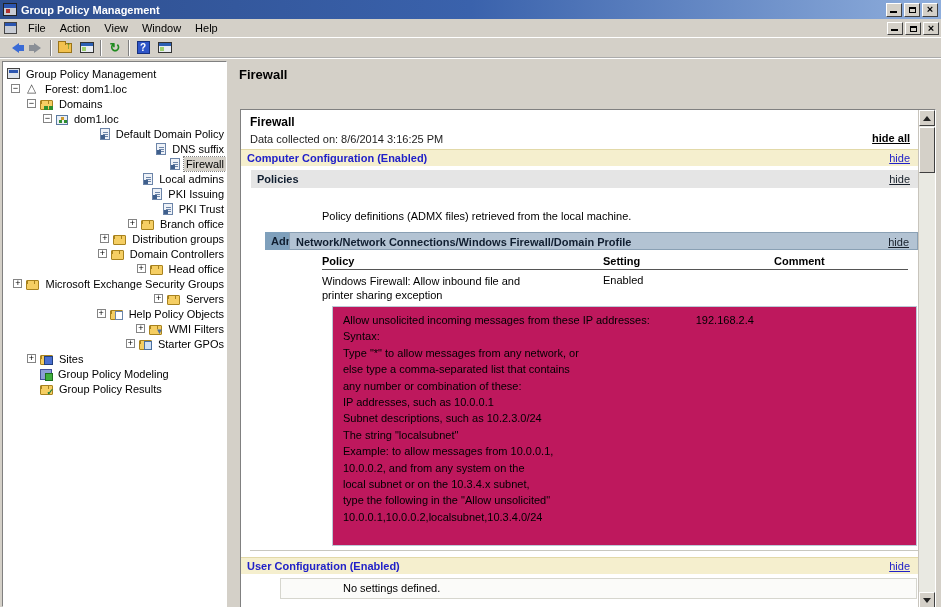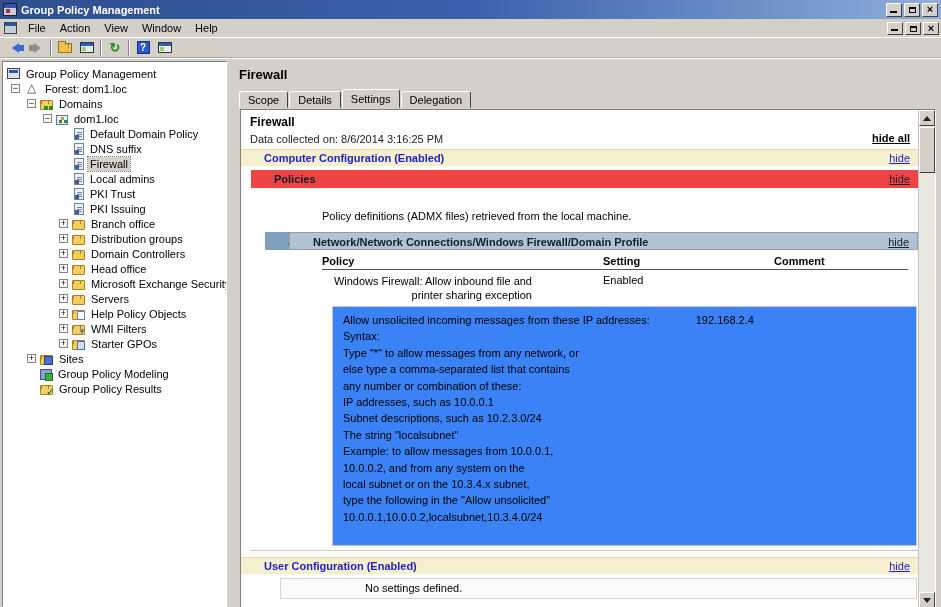--- a/index.html
+++ b/index.html
@@ -52,21 +52,21 @@
   .ic-help { width:13px; height:13px; background:#2F55C8; color:#fff; font-weight:bold; font-size:10px;
     display:flex; align-items:center; justify-content:center; border:1px solid #16307E; }
 
   
   .main { position:absolute; left:0; top:59px; width:941px; bottom:0; background:#D4D0C8; }
   .treepanel { position:absolute; left:2px; top:2px; width:225px; bottom:0; background:#fff;
     border:1px solid; border-color:#808080 #fff #fff #808080; overflow:hidden; padding-top:4px; }
 
   .trow { height:15px; display:flex; align-items:center; white-space:nowrap; }
   .lvl0 { padding-left:4px; } .lvl1 { padding-left:8px; } .lvl2 { padding-left:24px; }
-  .lvl3 { padding-left:40px; } .lvl4 { padding-left:56px; }
+  .lvl3 { padding-left:40px; } .lvl4 { padding-left:56px;justify-content:flex-end; }
   .expander { width:9px; height:9px; border:1px solid #848484; background:#fff; margin-right:4px;
     font-size:9px; line-height:7px; text-align:center; color:#000; flex:none; }
   .expander.e-e { border:none; background:transparent; }
   .ticon { width:15px; height:13px; margin-right:4px; flex:none; position:relative; }
   .tlabel { padding:1px 2px; }
   .tlabel.sel { background:#D6D2CA; outline:1px dotted #808080; }
 
   
   .ico-console { width:13px; height:11px; border:1px solid #444; background:#DCE2EA; }
   .ico-console::before { content:""; position:absolute; left:1px; top:1px; right:1px; height:3px; background:#2B55B0; }
@@ -104,46 +104,46 @@
   .sbtn.up { top:0; } .sbtn.down { bottom:0; }
   .tri-up { width:0; height:0; border-left:4px solid transparent; border-right:4px solid transparent; border-bottom:5px solid #222; }
   .tri-down { width:0; height:0; border-left:4px solid transparent; border-right:4px solid transparent; border-top:5px solid #222; }
   .sthumb { position:absolute; left:0; top:17px; width:16px; height:46px; background:#D4D0C8;
     border:1px solid; border-color:#fff #404040 #404040 #fff; }
 
   .rcontent { position:absolute; left:0; top:0; right:17px; bottom:0; background:#fff; }
   .rtitle { position:absolute; left:9px; top:5px; font-size:12px; font-weight:bold; }
   .rcollected { position:absolute; left:9px; top:23px; color:#222; }
   .hideall { position:absolute; right:8px; top:22px; font-weight:bold; text-decoration:underline; color:#000; cursor:pointer;text-align:right; }
-  .band { position:absolute; right:0; height:17px; line-height:17px; padding-left:23px; font-weight:bold; }
+  .band { position:absolute; right:0; height:17px; line-height:17px; padding-left:6px; font-weight:bold; }
   .band .hidelink { position:absolute; right:8px; top:0; font-weight:normal; text-decoration:underline; cursor:pointer; }
   .b-yellow { background:#F5EFCE; color:#2121C8; border-top:1px solid #E2D9A8; }
-  .b-dark { background:#ef4444; color:#101E30; height:18px; line-height:18px; }
+  .b-dark { background:#e5e5e5; color:#101E30; height:18px; line-height:18px; }
   .b-mid { background:#7FA0BC; color:#101E30; height:18px; line-height:18px; }
   .b-light { background:#B3C3D3; color:#101E30; height:18px; line-height:18px; border:1px solid #8AA0B4; }
   .b-light .hidelink, .b-dark .hidelink, .b-mid .hidelink { color:#17202B; }
   .b-yellow .hidelink { color:#2121C8; }
 
   .admxnote { position:absolute; left:81px; top:100px; }
   .tblhead { position:absolute; left:81px; right:10px; top:145px; height:15px;
     border-bottom:1px solid #555; font-weight:bold; }
   .th-setting { position:absolute; left:281px; top:0;text-align:right; }
   .th-comment { position:absolute; left:452px; top:0; }
   .tblrow { position:absolute; left:81px; right:10px; top:164px; }
-  .td-policy { position:absolute; left:0; width:210px; line-height:14px;text-align:right; }
+  .td-policy { position:absolute; left:0; width:210px; line-height:14px; }
   .td-setting { position:absolute; left:281px; top:0; }
 
   .detailbox { position:absolute; left:91px; right:1px; top:196px; height:240px;
-    background:#3b82f6; border:1px solid #BCC9D6; padding:5px 0 0 10px; }
+    background:#be185d; border:1px solid #BCC9D6; padding:5px 0 0 10px; }
   .rline { line-height:16.4px; }
   .rline .val { margin-left:46px; }
 
   .sectend { position:absolute; left:9px; right:0; top:440px; border-top:1px solid #C8C8C0; }
   .nosettingsbox { position:absolute; left:39px; right:1px; top:468px; height:21px;
-    background:#FBFBF9; border:1px solid #D6D6CE; line-height:19px; padding-left:84px; }
+    background:#FBFBF9; border:1px solid #D6D6CE; line-height:19px; padding-left:62px; }
 </style>
 </head>
 <body>
 
 <div class="titlebar">
   <span class="appicon"></span>
   <span class="ttext">Group Policy Management</span>
   <span class="winbtn">
       <span class="g-min"></span>
     </span>
@@ -243,26 +243,26 @@
           <span class="tlabel sel">Firewall</span>
         </div>
         <div class="trow lvl4">
           <span class="expander e-e"></span>
           <span class="ticon ico-gpo"></span>
           <span class="tlabel">Local admins</span>
         </div>
         <div class="trow lvl4">
           <span class="expander e-e"></span>
           <span class="ticon ico-gpo"></span>
+          <span class="tlabel">PKI Issuing</span>
+        </div>
+        <div class="trow lvl4">
+          <span class="expander e-e"></span>
+          <span class="ticon ico-gpo"></span>
           <span class="tlabel">PKI Trust</span>
-        </div>
-        <div class="trow lvl4">
-          <span class="expander e-e"></span>
-          <span class="ticon ico-gpo"></span>
-          <span class="tlabel">PKI Issuing</span>
         </div>
         <div class="trow lvl4">
           <span class="expander e-p">+</span>
           <span class="ticon ico-folder"></span>
           <span class="tlabel">Branch office</span>
         </div>
         <div class="trow lvl4">
           <span class="expander e-p">+</span>
           <span class="ticon ico-folder"></span>
           <span class="tlabel">Distribution groups</span>
@@ -316,26 +316,20 @@
           <span class="expander e-e"></span>
           <span class="ticon ico-folder ico-results"></span>
           <span class="tlabel">Group Policy Results</span>
         </div>
     </div>
   </div>
 
   <div class="rightpanel">
     <div class="paneltitle">Firewall</div>
 
-    <div class="tabs">
-      <span class="tab">Scope</span>
-        <span class="tab">Details</span>
-        <span class="tab active">Settings</span>
-        <span class="tab">Delegation</span>
-    </div>
 
     <div class="report">
       <div class="rcontent">
 
         <div class="rtitle">Firewall</div>
         <div class="rcollected">Data collected on: 8/6/2014 3:16:25 PM</div>
         <a class="hideall">hide all</a>
 
         <div class="band b-yellow" style="left:0; top:39px;">
           <span>Computer Configuration (Enabled)</span>

